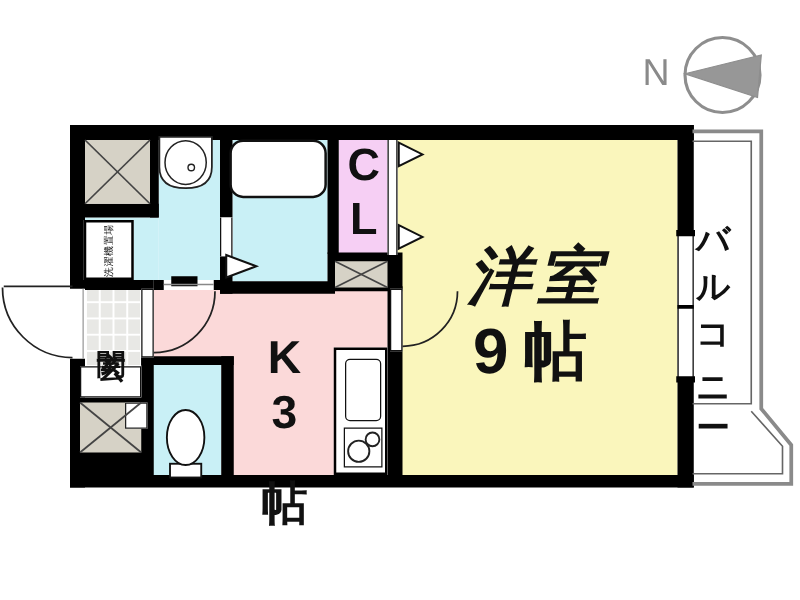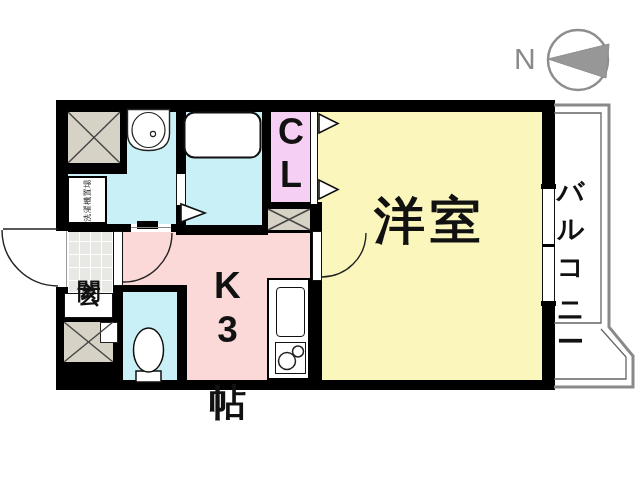--- a/index.html
+++ b/index.html
@@ -15,21 +15,21 @@
   .whitebox{background:#fff;border:2px solid #000;box-sizing:border-box;}
   .thinbox{background:#fff;border:1.5px solid #111;box-sizing:border-box;}
   .tiles{background-color:#E8E8E5;
          background-image:linear-gradient(#fff 1.5px,transparent 1.5px),
                           linear-gradient(90deg,#fff 1.5px,transparent 1.5px);
          background-size:11px 13px;}
   .label{color:#111;font-weight:bold;line-height:1.08;}
   .vtext{writing-mode:vertical-rl;}
   .vup{text-orientation:upright;}
   svg{position:absolute;left:0;top:0;pointer-events:none;}
-  #living-l1{left:330px;top:193px;width:200px;font-size:51px;text-align:center;letter-spacing:5px;}
+  #living-l1{left:330px;top:193px;width:200px;font-size:51px;text-align:center;letter-spacing:5px;font-style:italic;}
   #living-l2{left:330px;top:253px;width:200px;font-size:51px;text-align:center;letter-spacing:12px;}
   #k-label{left:203px;top:241px;width:48px;height:138px;font-size:37px;letter-spacing:3px;
            display:flex;align-items:center;justify-content:center;}
   #cl-label{left:270px;top:114px;width:40px;height:80px;font-size:36px;letter-spacing:2px;
            display:flex;align-items:center;justify-content:center;}
   #genkan-label{left:67px;top:233px;width:44px;height:58px;font-size:23px;
            display:flex;align-items:center;justify-content:center;}
   #balcony-label{left:549px;top:141px;width:42px;height:215px;font-size:27px;letter-spacing:11px;
            display:flex;align-items:center;justify-content:center;}
   #washer-label{left:67px;top:176px;width:40px;height:48px;display:flex;align-items:center;
@@ -122,20 +122,21 @@
     <circle cx="153" cy="134" r="2.6" fill="#fff" stroke="#222" stroke-width="1.1"></circle>
     <rect x="136" y="371" width="25" height="11" fill="#fff" stroke="#111" stroke-width="1.5"></rect>
     <ellipse cx="148.5" cy="350" rx="15" ry="22" fill="#fff" stroke="#111" stroke-width="1.5"></ellipse>
     <circle cx="287" cy="361" r="8.5" fill="#fff" stroke="#222" stroke-width="1.5"></circle>
     <circle cx="298" cy="351.5" r="5.5" fill="#fff" stroke="#222" stroke-width="1.5"></circle>
     <line x1="66.5" y1="231" x2="66.5" y2="287" stroke="#999" stroke-width="1"></line>
     <line x1="131" y1="227.5" x2="171" y2="227.5" stroke="#888" stroke-width="1.2"></line>
   </svg>
 
   <div id="living-l1" class="abs label">洋室</div>
+  <div id="living-l2" class="abs label">9帖</div>
   <div id="k-label" class="abs label vtext vup">K3帖</div>
   <div id="cl-label" class="abs label vtext vup">CL</div>
   <div id="genkan-label" class="abs label vtext">玄関</div>
   <div id="balcony-label" class="abs label vtext">バルコニー</div>
   <div id="washer-label" class="abs">
       <span>洗濯機置場</span>
     </div>
   <div id="north-label" class="abs">N</div>
 
 </div>

